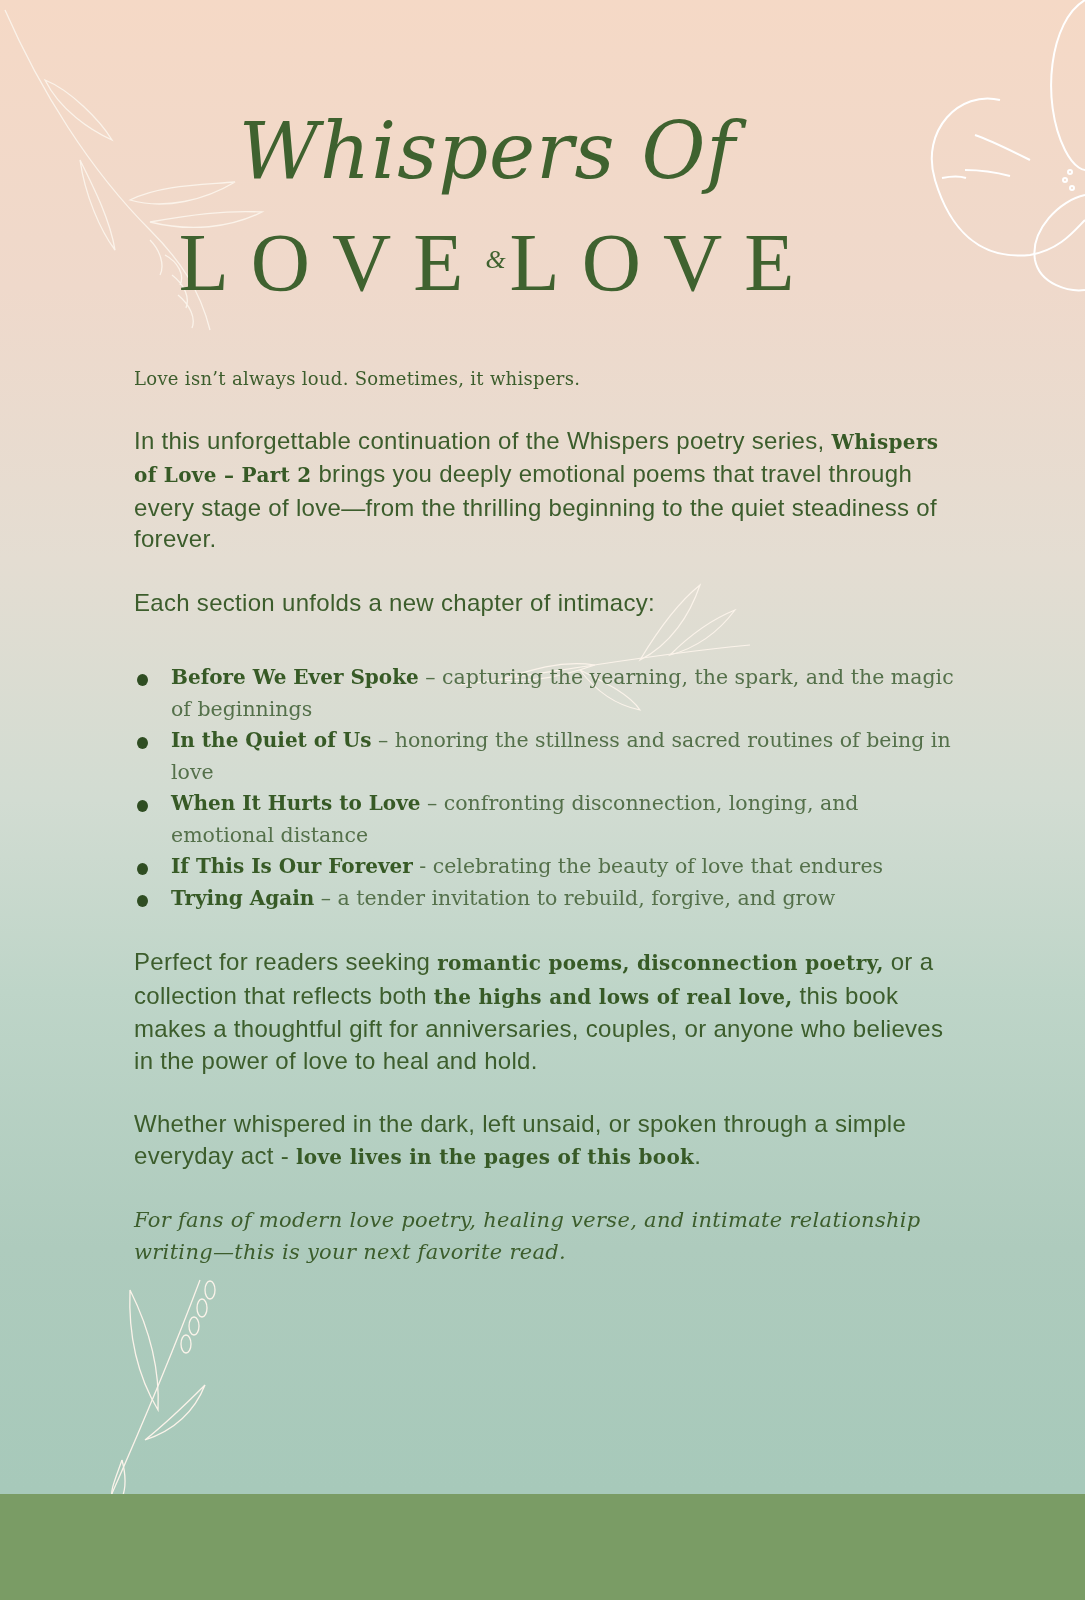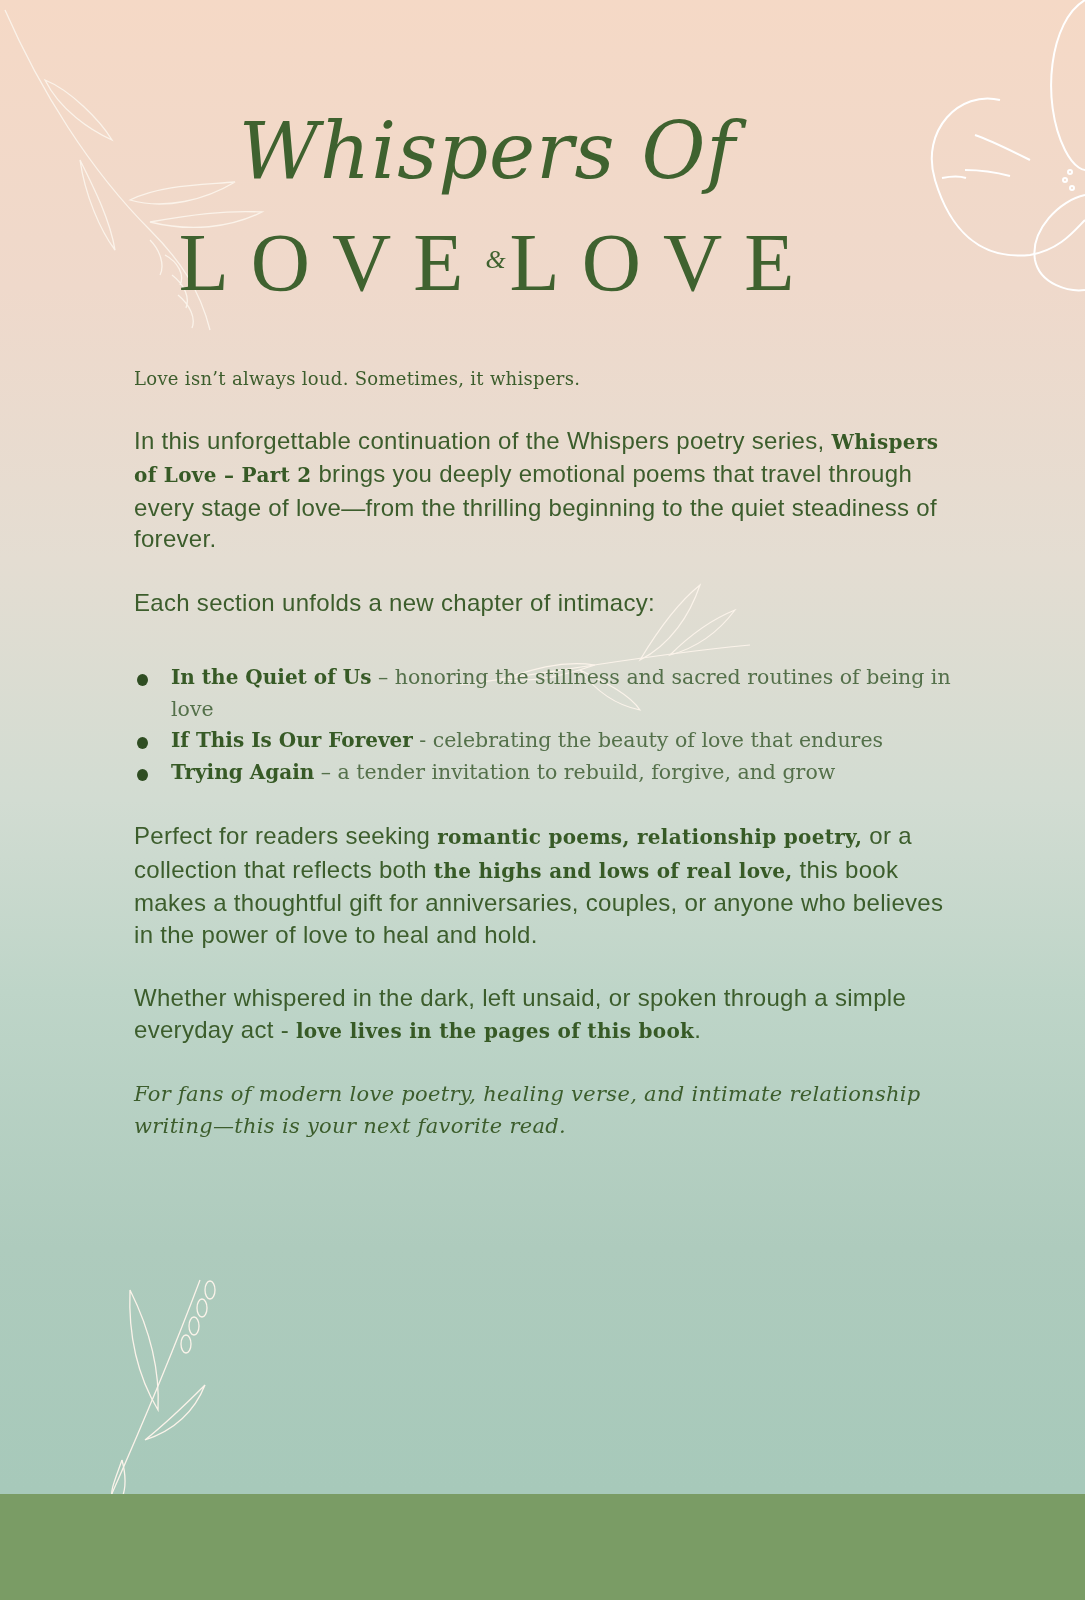--- a/index.html
+++ b/index.html
@@ -84,27 +84,29 @@
 <div class="content">
   <p class="p lead">Love isn’t always loud. Sometimes, it whispers.</p>
 
   <p class="p body-p">
     <span>In this unforgettable continuation of the Whispers poetry series, </span><span class="b">Whispers of Love – Part 2</span><span> brings you deeply emotional poems that travel through every stage of love—from the thrilling beginning to the quiet steadiness of forever.</span>
   </p>
 
   <p class="p" style="margin-bottom:44px">Each section unfolds a new chapter of intimacy:</p>
 
   <ul class="sections">
+    <li><span class="b">Before We Ever Spoke</span><span class="desc"> – capturing the yearning, the spark, and the magic of beginnings</span></li>
     <li><span class="b">In the Quiet of Us</span><span class="desc"> – honoring the stillness and sacred routines of being in love</span></li>
+    <li><span class="b">When It Hurts to Love</span><span class="desc"> – confronting disconnection, longing, and emotional distance</span></li>
     <li><span class="b">If This Is Our Forever</span><span class="desc"> - celebrating the beauty of love that endures</span></li>
     <li><span class="b">Trying Again</span><span class="desc"> – a tender invitation to rebuild, forgive, and grow</span></li>
   </ul>
 
   <p class="p body-p">
-    <span>Perfect for readers seeking </span><span class="b">romantic poems, relationship poetry,</span><span> or a collection that reflects both </span><span class="b">the highs and lows of real love,</span><span> this book makes a thoughtful gift for anniversaries, couples, or anyone who believes in the power of love to heal and hold.</span>
+    <span>Perfect for readers seeking </span><span class="b">romantic poems, disconnection poetry,</span><span> or a collection that reflects both </span><span class="b">the highs and lows of real love,</span><span> this book makes a thoughtful gift for anniversaries, couples, or anyone who believes in the power of love to heal and hold.</span>
   </p>
 
   <p class="p body-p">
     <span>Whether whispered in the dark, left unsaid, or spoken through a simple everyday act - </span><span class="b">love lives in the pages of this book</span><span>.</span>
   </p>
 
   <p class="p closing">For fans of modern love poetry, healing verse, and intimate relationship writing—this is your next favorite read.</p>
 </div>
 
 <div class="footer-band"></div>

